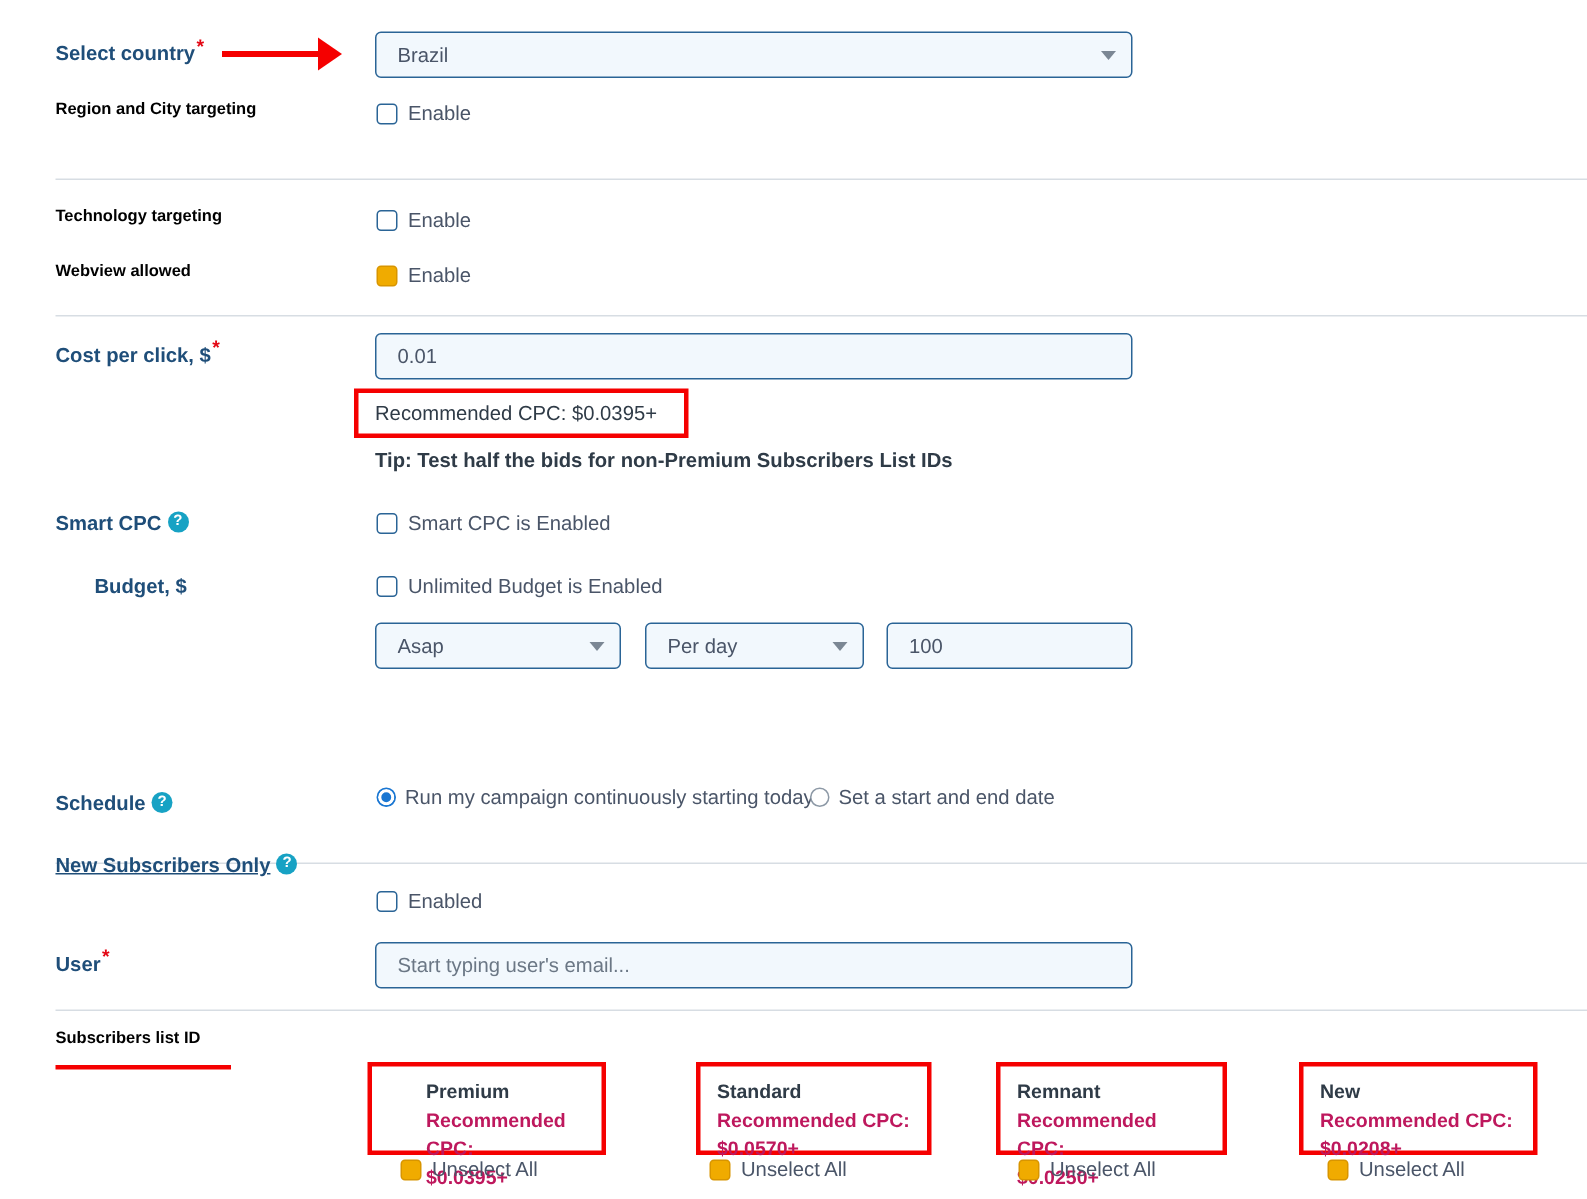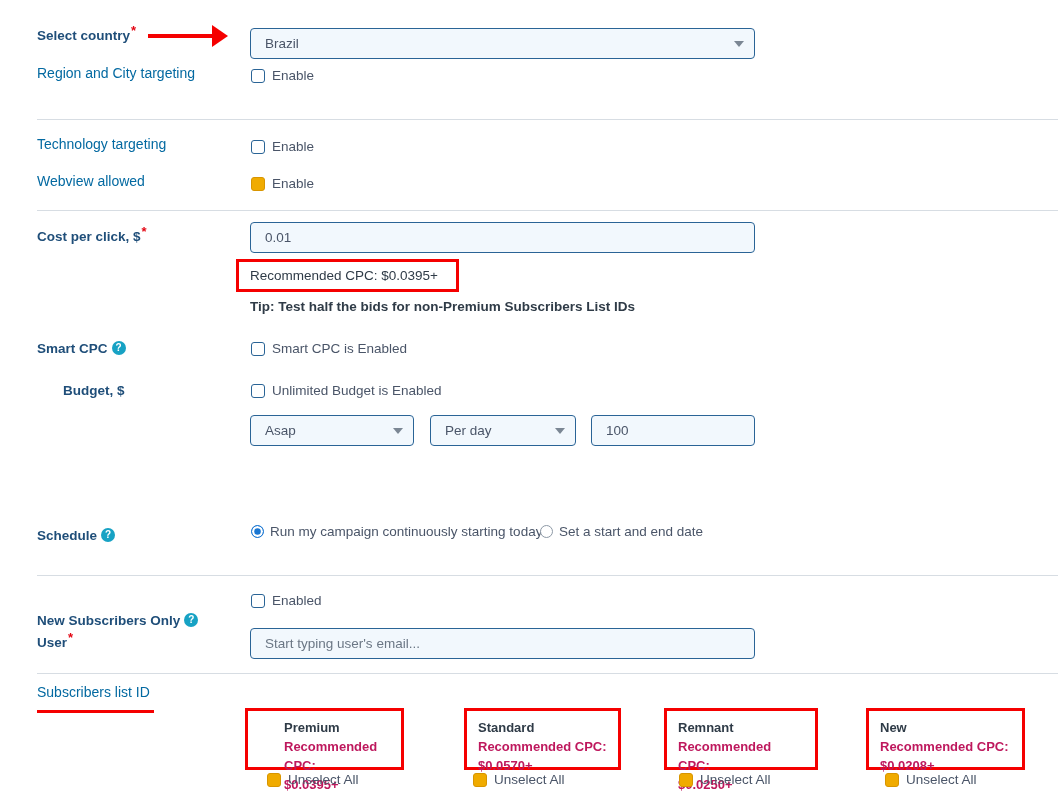--- a/index.html
+++ b/index.html
@@ -14,23 +14,23 @@
     font-size: 13.5px;
     color: #3c4858;
     overflow: hidden;
   }
 
   
   .abs { position: absolute; }
 
   
   .label-plain {
-    font-size: 14px;
-    font-weight: 400;
-    color: #0369a1;
+    font-size: 11px;
+    font-weight: 700;
+    color: #000000;
     line-height: 18px;
     white-space: nowrap;
   }
   .label-strong {
     font-size: 13.5px;
     font-weight: 700;
     color: #1f4e79;
     line-height: 18px;
     white-space: nowrap;
   }
@@ -195,21 +195,21 @@
   }
 </style>
 </head>
 <body>
 
 <div class="abs label-strong" style="left:37px; top:27px;"><span>Select country</span><span class="req">*</span></div>
 
 <div class="arrow-shaft" style="left:148px; top:34px; width:68px;"></div>
 <div class="arrow-head" style="left:212px; top:25px;"></div>
 
-<div class="sel-wrap" style="left:250px; top:28px; width:505px; height:27px;">
+<div class="sel-wrap" style="left:250px; top:21px; width:505px; height:27px;">
   <select class="sel" style="left:0; top:0; width:505px;">
     <option>Brazil</option>
   </select>
   <span class="caret"></span>
 </div>
 
 <div class="abs label-plain" style="left:37px; top:64px;">Region and City targeting</div>
 <div class="cb-row" style="left:251px; top:68px;">
   <span class="cb"></span>
   <span class="cb-lab">Enable</span>
@@ -275,21 +275,21 @@
   <span class="rd-lab">Run my campaign continuously starting today</span>
 </div>
 
 <div class="rd-row" style="left:540px; top:524px;">
   <span class="rd"></span>
   <span class="rd-lab">Set a start and end date</span>
 </div>
 
 <div class="divider" style="top:575px;"></div>
 
-<div class="abs label-strong" style="left:37px; top:612px;"><span>New Subscribers Only</span><span class="help-badge">?</span></div>
+<div class="abs label-strong" style="left:37px; top:568px;text-decoration:underline;"><span>New Subscribers Only</span><span class="help-badge">?</span></div>
 <div class="cb-row" style="left:251px; top:593px;">
   <span class="cb"></span>
   <span class="cb-lab">Enabled</span>
 </div>
 
 <div class="abs label-strong" style="left:37px; top:634px;"><span>User</span><span class="req">*</span></div>
 <input class="txt" style="left: 250px; top: 628px; width: 505px;" placeholder="Start typing user's email...">
 
 <div class="divider" style="top:673px;"></div>
 

